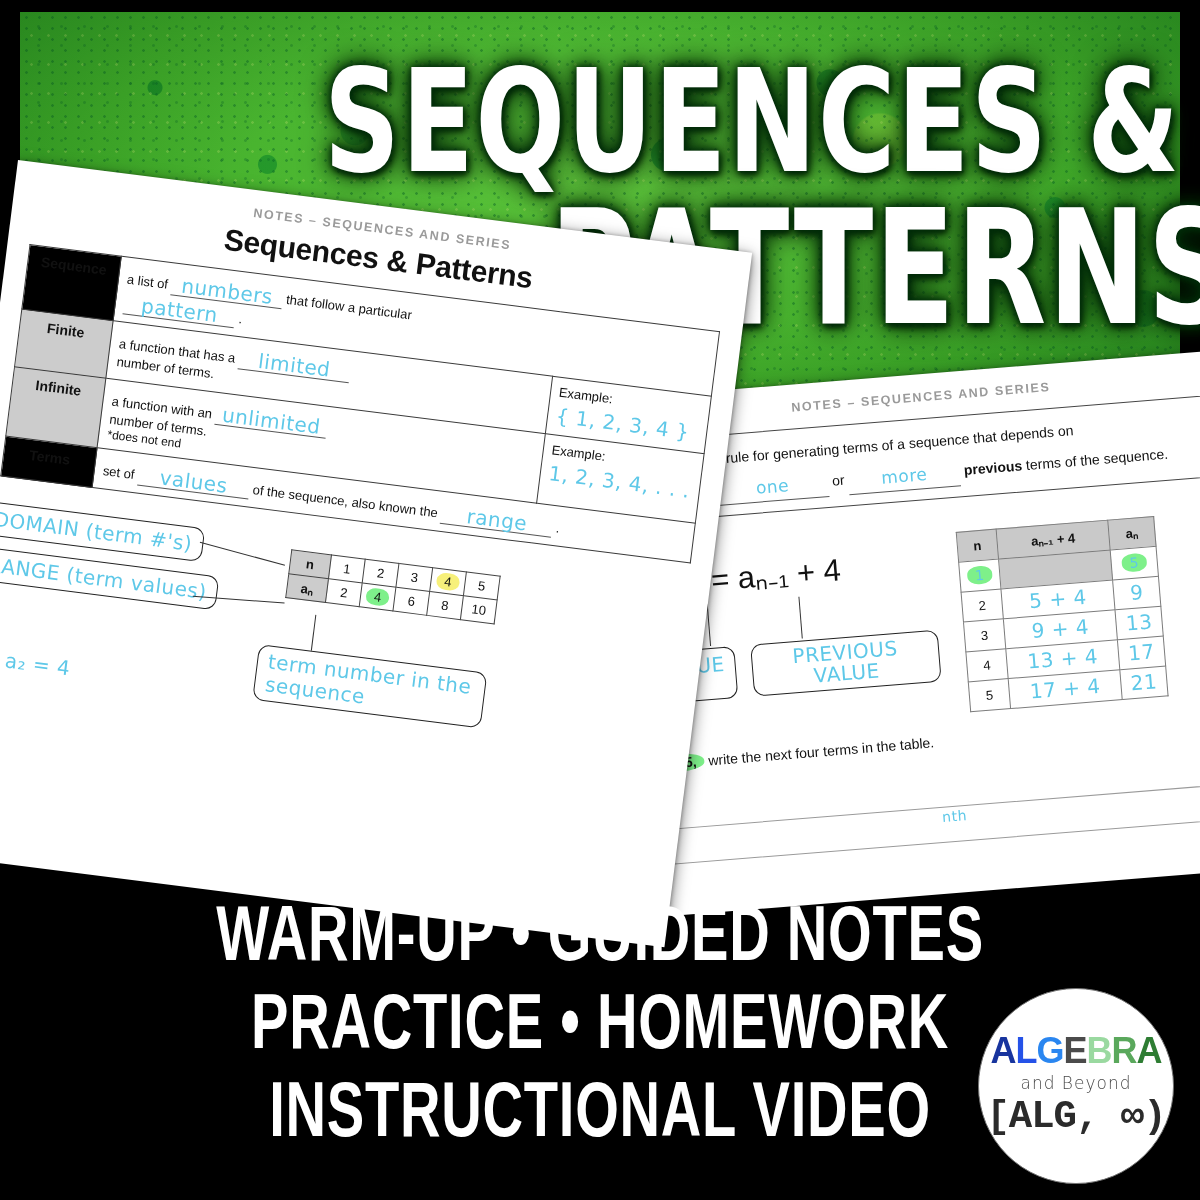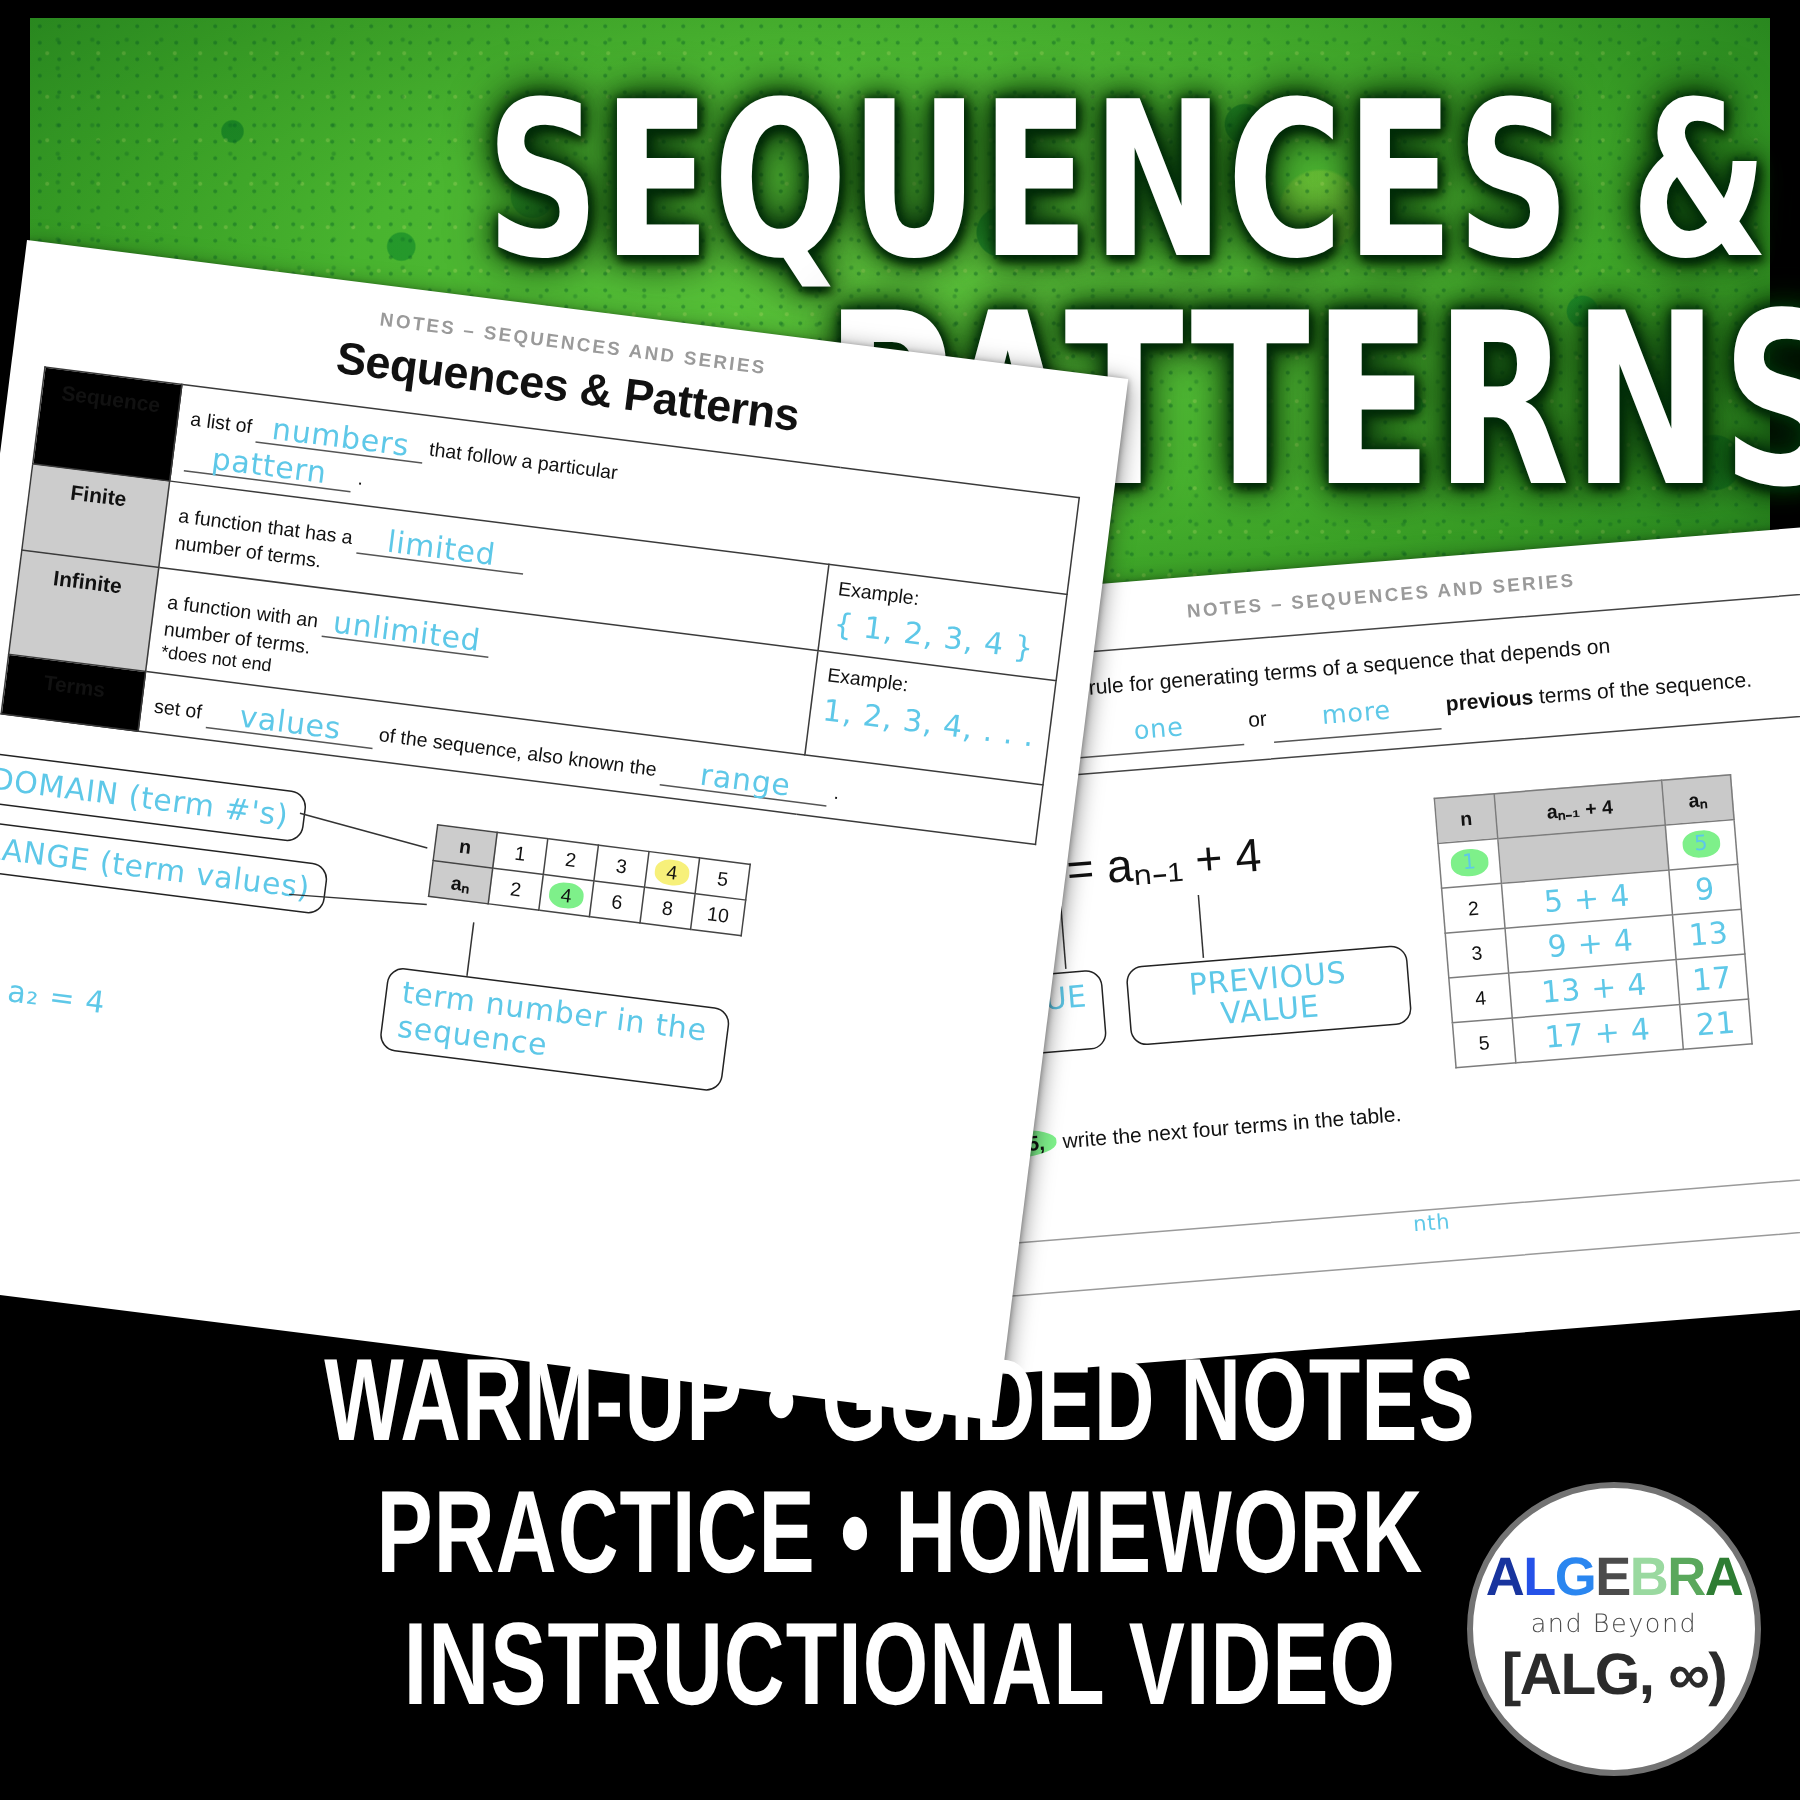--- a/index.html
+++ b/index.html
@@ -150,29 +150,29 @@
     transform:scaleX(.72); transform-origin:center;
     letter-spacing:1px;
   }
   .bl1{ position:absolute; top:8px; left:0; width:1200px; font-size:78px; }
   .bl2{ position:absolute; top:96px; left:0; width:1200px; font-size:78px; }
   .bl3{ position:absolute; top:184px; left:0; width:1200px; font-size:78px; }
 
   
   .logo{
     position:absolute; left:978px; top:988px; width:196px; height:196px;
-    border-radius:50%; background:#fff; border:4px solid #737373;
+    border-radius:50%; background:#fff; border:1px solid #737373;
     display:flex; flex-direction:column; align-items:center; justify-content:center;
   }
   .logo-alg{ font-size:36px; font-weight:bold; letter-spacing:-1px; line-height:1; }
   .logo-alg span{ display:inline; }
   .logo-beyond{ font-size:17px; color:#4b4b4b; letter-spacing:1px; margin-top:4px;
                 font-family:"DejaVu Sans", sans-serif; font-weight:300;}
   .logo-interval{ font-size:39px; color:#2b2b2b; font-weight:bold; margin-top:2px;
-                  letter-spacing:-1px; font-family:Liberation Sans, sans-serif;}
+                  letter-spacing:-1px; font-family:Liberation Mono, monospace;}
 </style>
 </head>
 <body>
 
 <div class="green-band">
   <div class="green-tex"></div>
   <div class="green-speck"></div>
   <div class="green-vig"></div>
 </div>
 

